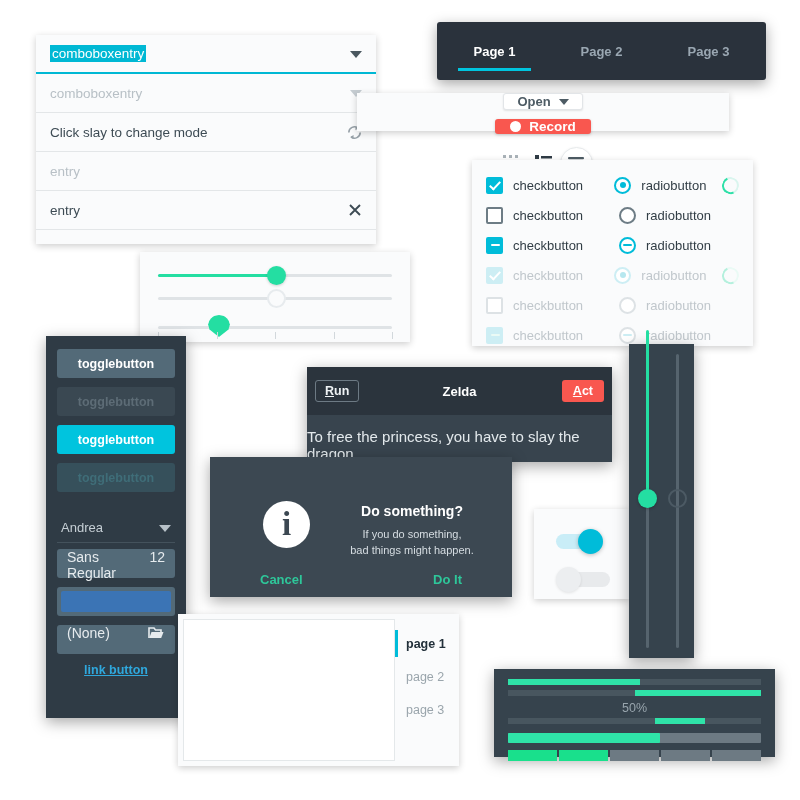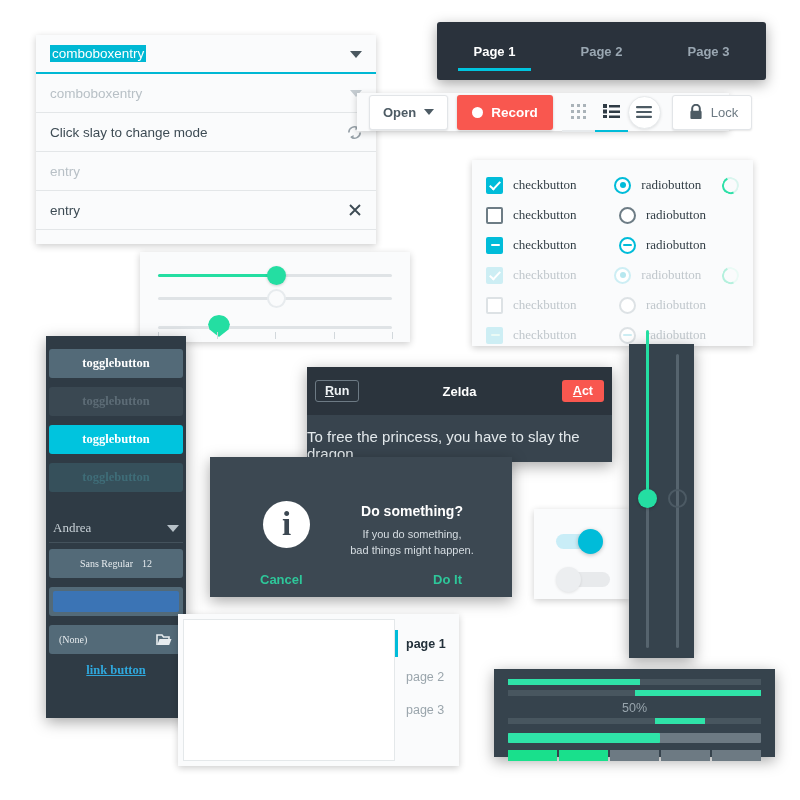--- a/index.html
+++ b/index.html
@@ -57,21 +57,21 @@
   .tab.active { color:#ffffff; }
   .tab.active:after {
     content:""; position:absolute; left:16%; right:16%; bottom:9px;
     height:3px; background:#00c4de;
   }
 
   
   #toolbar-panel {
     left:357px; top:93px; width:372px; height:38px;
     background:#fafbfc;
-    display:flex; align-items:center; padding:0 12px; gap:9px;
+    display:flex; align-items:center; padding:0 12px; gap:9px;flex-direction:column;
   }
   .tb-btn {
     background:#ffffff; border:1px solid #e2e5e8; border-radius:3px;
     height:35px; display:flex; align-items:center; gap:8px;
     padding:0 13px; font-size:13px; color:#4d5b64; font-weight:bold;
     box-shadow:0 1px 2px rgba(0,0,0,0.10);
   }
   .tb-btn .caret-sm {
     width:0;height:0;border-left:5px solid transparent;
     border-right:5px solid transparent;border-top:6px solid #4d5b64;
@@ -95,21 +95,21 @@
     border:1px solid #e7eaec; display:flex;align-items:center;justify-content:center;
     box-shadow:0 1px 3px rgba(0,0,0,0.10);
   }
 
   
   #check-panel {
     left:472px; top:160px; width:281px; height:186px;
     background:#fafbfc;
   }
   .cr-grid { padding:10px 14px 0 14px; }
-  .cr-row { height:30px; display:flex; align-items:center;font-family:Liberation Serif, serif; }
+  .cr-row { height:30px; display:flex; align-items:center; }
   .cr-cell { display:flex; align-items:center; gap:10px; }
   .cr-cell.c1 { width:133px; }
   .cr-cell.c2 { width:112px; }
   .cr-label { font-size:13px; color:#313d45; }
   .cr-label.dis { color:#c0c7cc; }
   .chk {
     width:17px;height:17px;border-radius:2px;border:2px solid #6d7c85;
     background:#ffffff; position:relative;
   }
   .chk.on { background:#00bcd9; border-color:#00bcd9; }
@@ -171,21 +171,21 @@
     position:absolute; width:22px; height:22px; background:#24dea2;
     border-radius:50% 50% 50% 50%;
     clip-path:polygon(50% 100%, 93% 66%, 100% 42%, 93% 16%, 72% 2%, 50% 0%, 28% 2%, 7% 16%, 0% 42%, 7% 66%);
   }
   .sl-ticks { position:absolute; left:18px; right:18px; height:8px; }
   .sl-tick { position:absolute; width:1px; height:7px; background:#d2d8dc; }
 
   
   #toggle-panel {
     left:46px; top:336px; width:140px; height:382px;
-    background:#2f3b45; padding:13px 3px;font-family:Liberation Serif, serif;
+    background:#2f3b45; padding:13px 11px;
   }
   .tg-btn {
     height:29px; border-radius:3px; background:#536a78;
     display:flex; align-items:center; justify-content:center;
     font-size:12.5px; color:#ffffff; font-weight:bold;
     margin-bottom:9px;
   }
   .tg-btn.dim { background:#3a4852; color:#5d6c76; }
   .tg-btn.on { background:#00c4de; color:#ffffff; }
   .tg-btn.on-dim { background:#36505b; color:#3f6d78; }
@@ -194,22 +194,22 @@
     padding:0 4px; border-bottom:1px solid #44525c; margin-bottom:6px;
     font-size:13px; color:#c6cfd5;margin-top:21px;
   }
   .tg-combo.dim { color:#5d6c76; }
   .tg-combo .caret {
     border-top-color:#b7c1c8; right:4px;
   }
   .tg-combo.dim .caret { border-top-color:#5d6c76; }
   .tg-flat {
     height:29px; border-radius:3px; background:#536a78;
-    display:flex; align-items:center; justify-content:center; gap:9px;
-    font-size:10px; color:#e6ebee; margin-bottom:9px; padding:0 10px;
+    display:flex; align-items:flex-start; justify-content:center; gap:9px;
+    font-size:14px; color:#e6ebee; margin-bottom:9px; padding:0 10px;
   }
   .tg-color {
     height:29px; border-radius:3px; background:#536a78; padding:4px;
     margin-bottom:9px;
   }
   .tg-color i { display:block; height:100%; background:#3b74b5; border-radius:2px; }
   .tg-link {
     text-align:center; font-size:12.5px; color:#2fa8dd;
     text-decoration:underline; font-weight:bold; margin-top:9px;
   }

